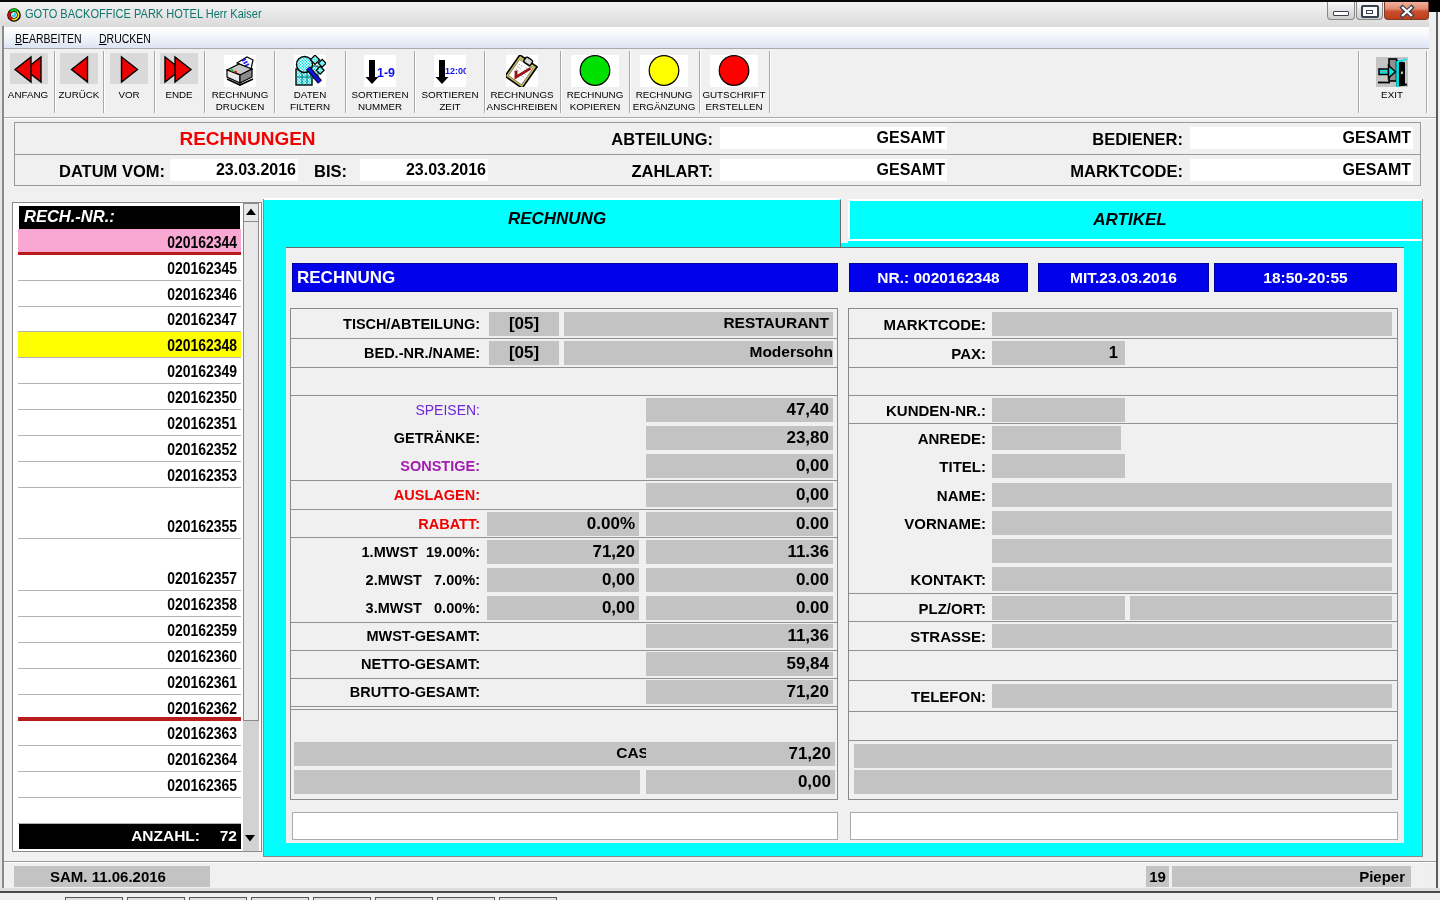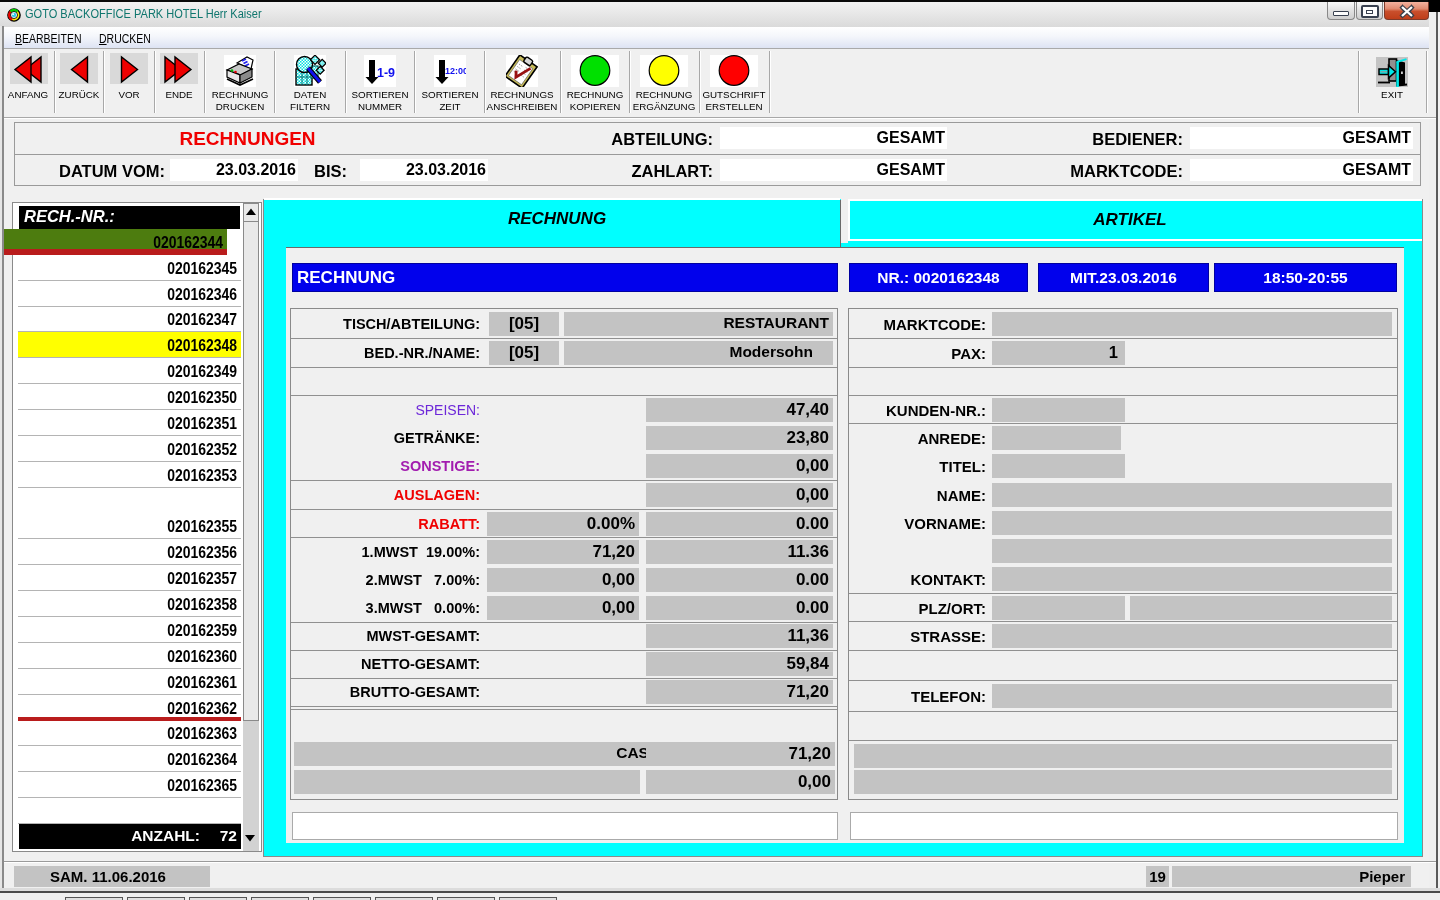--- a/index.html
+++ b/index.html
@@ -211,32 +211,31 @@
 <div class="abs wfld" style="left:360px;top:159px;width:128px;height:22px;"></div>
 <div class="abs b r" style="left:360px;top:161px;width:126px;height:18px;font-size:16px;">23.03.2016</div>
 <div class="abs lbl" style="left:513px;top:162px;width:200px;height:18px;font-size:16.5px;">ZAHLART:</div>
 <div class="abs wfld" style="left:720px;top:159px;width:227px;height:22px;"></div>
 <div class="abs b r" style="left:720px;top:161px;width:225px;height:18px;font-size:16px;">GESAMT</div>
 <div class="abs lbl" style="left:983px;top:162px;width:200px;height:18px;font-size:16.5px;">MARKTCODE:</div>
 <div class="abs wfld" style="left:1190px;top:159px;width:223px;height:22px;"></div>
 <div class="abs b r" style="left:1190px;top:161px;width:221px;height:18px;font-size:16px;">GESAMT</div>
 <div class="abs" style="left:12px;top:202px;width:250px;height:650px;background:#fff;border:1px solid #8a8a8a;"></div>
 <div class="abs" style="left:19px;top:206px;width:221px;height:23px;background:#000;color:#fff;font-style:italic;font-weight:bold;font-size:16.5px;padding:1px 0 0 5px;">RECH.-NR.:</div>
-<div class="abs b r" style="left:4px;top:229px;width:223px;height:26px;background:#4d7c0f;border-bottom:6px solid #b91c1c;font-size:17px;padding:4px 4px 0 0;"><span style="display:inline-block;transform:scaleX(0.82);transform-origin:right center;white-space:nowrap;">020162344</span></div>
+<div class="abs b r" style="left:18px;top:229px;width:223px;height:26px;background:#f9a8d4;border-bottom:3px solid #b91c1c;font-size:17px;padding:4px 4px 0 0;"><span style="display:inline-block;transform:scaleX(0.82);transform-origin:right center;white-space:nowrap;">020162344</span></div>
 <div class="abs b r" style="left:18px;top:255px;width:223px;height:26px;background:#fff;border-bottom:1px solid #b4b4b4;font-size:17px;padding:4px 4px 0 0;"><span style="display:inline-block;transform:scaleX(0.82);transform-origin:right center;white-space:nowrap;">020162345</span></div>
 <div class="abs b r" style="left:18px;top:281px;width:223px;height:26px;background:#fff;border-bottom:1px solid #b4b4b4;font-size:17px;padding:4px 4px 0 0;"><span style="display:inline-block;transform:scaleX(0.82);transform-origin:right center;white-space:nowrap;">020162346</span></div>
 <div class="abs b r" style="left:18px;top:307px;width:223px;height:25px;background:#fff;border-bottom:1px solid #b4b4b4;font-size:17px;padding:3px 4px 0 0;"><span style="display:inline-block;transform:scaleX(0.82);transform-origin:right center;white-space:nowrap;">020162347</span></div>
 <div class="abs b r" style="left:18px;top:332px;width:223px;height:26px;background:#ffff00;border-bottom:1px solid #b4b4b4;font-size:17px;padding:4px 4px 0 0;"><span style="display:inline-block;transform:scaleX(0.82);transform-origin:right center;white-space:nowrap;">020162348</span></div>
 <div class="abs b r" style="left:18px;top:358px;width:223px;height:26px;background:#fff;border-bottom:1px solid #b4b4b4;font-size:17px;padding:4px 4px 0 0;"><span style="display:inline-block;transform:scaleX(0.82);transform-origin:right center;white-space:nowrap;">020162349</span></div>
 <div class="abs b r" style="left:18px;top:384px;width:223px;height:26px;background:#fff;border-bottom:1px solid #b4b4b4;font-size:17px;padding:4px 4px 0 0;text-align:right;"><span style="display:inline-block;transform:scaleX(0.82);transform-origin:right center;white-space:nowrap;">020162350</span></div>
 <div class="abs b r" style="left:18px;top:410px;width:223px;height:26px;background:#fff;border-bottom:1px solid #b4b4b4;font-size:17px;padding:4px 4px 0 0;"><span style="display:inline-block;transform:scaleX(0.82);transform-origin:right center;white-space:nowrap;">020162351</span></div>
 <div class="abs b r" style="left:18px;top:436px;width:223px;height:26px;background:#fff;border-bottom:1px solid #b4b4b4;font-size:17px;padding:4px 4px 0 0;"><span style="display:inline-block;transform:scaleX(0.82);transform-origin:right center;white-space:nowrap;">020162352</span></div>
 <div class="abs b r" style="left:18px;top:462px;width:223px;height:26px;background:#fff;border-bottom:1px solid #b4b4b4;font-size:17px;padding:4px 4px 0 0;"><span style="display:inline-block;transform:scaleX(0.82);transform-origin:right center;white-space:nowrap;">020162353</span></div>
 <div class="abs b r" style="left:18px;top:514px;width:223px;height:25px;background:#fff;border-bottom:1px solid #b4b4b4;font-size:17px;padding:3px 4px 0 0;"><span style="display:inline-block;transform:scaleX(0.82);transform-origin:right center;white-space:nowrap;">020162355</span></div>
-<div class="abs b r" style="left:18px;top:539px;width:223px;height:26px;background:#fff;border-bottom:1px solid #b4b4b4;font-size:17px;padding:4px 4px 0 0;"><span style="display:inline-block;transform:scaleX(0.82);transform-origin:right center;white-space:nowrap;">020162356</span></div>
 <div class="abs b r" style="left:18px;top:565px;width:223px;height:26px;background:#fff;border-bottom:1px solid #b4b4b4;font-size:17px;padding:4px 4px 0 0;"><span style="display:inline-block;transform:scaleX(0.82);transform-origin:right center;white-space:nowrap;">020162357</span></div>
 <div class="abs b r" style="left:18px;top:591px;width:223px;height:26px;background:#fff;border-bottom:1px solid #b4b4b4;font-size:17px;padding:4px 4px 0 0;"><span style="display:inline-block;transform:scaleX(0.82);transform-origin:right center;white-space:nowrap;">020162358</span></div>
 <div class="abs b r" style="left:18px;top:617px;width:223px;height:26px;background:#fff;border-bottom:1px solid #b4b4b4;font-size:17px;padding:4px 4px 0 0;"><span style="display:inline-block;transform:scaleX(0.82);transform-origin:right center;white-space:nowrap;">020162359</span></div>
 <div class="abs b r" style="left:18px;top:643px;width:223px;height:26px;background:#fff;border-bottom:1px solid #b4b4b4;font-size:17px;padding:4px 4px 0 0;"><span style="display:inline-block;transform:scaleX(0.82);transform-origin:right center;white-space:nowrap;">020162360</span></div>
 <div class="abs b r" style="left:18px;top:669px;width:223px;height:26px;background:#fff;border-bottom:1px solid #b4b4b4;font-size:17px;padding:4px 4px 0 0;"><span style="display:inline-block;transform:scaleX(0.82);transform-origin:right center;white-space:nowrap;">020162361</span></div>
 <div class="abs b r" style="left:18px;top:695px;width:223px;height:26px;background:#fff;border-bottom:4px solid #b91c1c;font-size:17px;padding:4px 4px 0 0;"><span style="display:inline-block;transform:scaleX(0.82);transform-origin:right center;white-space:nowrap;">020162362</span></div>
 <div class="abs b r" style="left:18px;top:721px;width:223px;height:25px;background:#fff;border-bottom:1px solid #b4b4b4;font-size:17px;padding:3px 4px 0 0;"><span style="display:inline-block;transform:scaleX(0.82);transform-origin:right center;white-space:nowrap;">020162363</span></div>
 <div class="abs b r" style="left:18px;top:746px;width:223px;height:26px;background:#fff;border-bottom:1px solid #b4b4b4;font-size:17px;padding:4px 4px 0 0;"><span style="display:inline-block;transform:scaleX(0.82);transform-origin:right center;white-space:nowrap;">020162364</span></div>
 <div class="abs b r" style="left:18px;top:772px;width:223px;height:26px;background:#fff;border-bottom:1px solid #b4b4b4;font-size:17px;padding:4px 4px 0 0;"><span style="display:inline-block;transform:scaleX(0.82);transform-origin:right center;white-space:nowrap;">020162365</span></div>
 <div class="abs b r" style="left:18px;top:798px;width:223px;height:26px;background:#fff;border-bottom:1px solid #b4b4b4;font-size:17px;padding:4px 4px 0 0;"></div>
@@ -263,21 +262,21 @@
 <div class="abs bluebar c" style="left:849px;top:263px;width:179px;height:29px;font-size:15.5px;padding-top:5px;">NR.: 0020162348</div>
 <div class="abs bluebar c" style="left:1038px;top:263px;width:171px;height:29px;font-size:15.5px;padding-top:5px;">MIT.23.03.2016</div>
 <div class="abs bluebar c" style="left:1214px;top:263px;width:183px;height:29px;font-size:15.5px;padding-top:5px;">18:50-20:55</div>
 <div class="abs" style="left:290px;top:308px;width:548px;height:492px;background:#f0f0f0;border:1px solid #8a8a8a;"></div>
 <div style="position:absolute;box-sizing:border-box;font-weight:bold;text-align:right;font-size:14.5px;left:295px;top:316px;width:185px;height:18px;color:#000;">TISCH/ABTEILUNG:</div>
 <div style="position:absolute;box-sizing:border-box;font-weight:bold;font-size:16.5px;left:489px;top:312px;width:70px;height:24px;background:#c3c3c3;padding-top:2px;text-align:center;font-size:17px;">[05]</div>
 <div style="position:absolute;box-sizing:border-box;font-weight:bold;font-size:16.5px;left:564px;top:312px;width:269px;height:24px;background:#c3c3c3;padding-right:4px;padding-top:2px;text-align:right;font-size:15.5px;">RESTAURANT</div>
 <div class="abs" style="left:291px;top:338px;width:546px;height:1px;background:#909090;"></div>
 <div style="position:absolute;box-sizing:border-box;font-weight:bold;text-align:right;font-size:14.5px;left:295px;top:345px;width:185px;height:18px;color:#000;">BED.-NR./NAME:</div>
 <div style="position:absolute;box-sizing:border-box;font-weight:bold;font-size:16.5px;left:489px;top:341px;width:70px;height:24px;background:#c3c3c3;padding-top:2px;text-align:center;font-size:17px;">[05]</div>
-<div style="position:absolute;box-sizing:border-box;font-weight:bold;font-size:16.5px;left:564px;top:341px;width:269px;height:24px;background:#c3c3c3;padding-right:20px;padding-top:2px;text-align:right;font-size:15.5px;">Modersohn</div>
+<div style="position:absolute;box-sizing:border-box;font-weight:bold;font-size:16.5px;left:564px;top:341px;width:269px;height:24px;background:#c3c3c3;padding-right:0;padding-top:2px;text-align:right;font-size:15.5px;">Modersohn</div>
 <div class="abs" style="left:291px;top:367px;width:546px;height:1px;background:#909090;"></div>
 <div class="abs" style="left:291px;top:395px;width:546px;height:1px;background:#909090;"></div>
 <div style="position:absolute;box-sizing:border-box;font-weight:normal;text-align:right;font-size:14px;left:295px;top:402px;width:185px;height:18px;color:#6d28d9;">SPEISEN:</div>
 <div style="position:absolute;box-sizing:border-box;font-weight:bold;font-size:16.5px;left:646px;top:398px;width:187px;height:24px;background:#c3c3c3;padding-right:4px;padding-top:2px;text-align:right;font-size:17px;">47,40</div>
 <div style="position:absolute;box-sizing:border-box;font-weight:bold;text-align:right;font-size:14.5px;left:295px;top:430px;width:185px;height:18px;color:#000;">GETRÄNKE:</div>
 <div style="position:absolute;box-sizing:border-box;font-weight:bold;font-size:16.5px;left:646px;top:426px;width:187px;height:24px;background:#c3c3c3;padding-right:4px;padding-top:2px;text-align:right;font-size:17px;">23,80</div>
 <div style="position:absolute;box-sizing:border-box;font-weight:bold;text-align:right;font-size:14.5px;left:295px;top:458px;width:185px;height:18px;color:#a21caf;">SONSTIGE:</div>
 <div style="position:absolute;box-sizing:border-box;font-weight:bold;font-size:16.5px;left:646px;top:454px;width:187px;height:24px;background:#c3c3c3;padding-right:4px;padding-top:2px;text-align:right;font-size:17px;">0,00</div>
 <div class="abs" style="left:291px;top:480px;width:546px;height:1px;background:#909090;"></div>
 <div style="position:absolute;box-sizing:border-box;font-weight:bold;text-align:right;font-size:14.5px;left:295px;top:487px;width:185px;height:18px;color:#f00000;">AUSLAGEN:</div>

